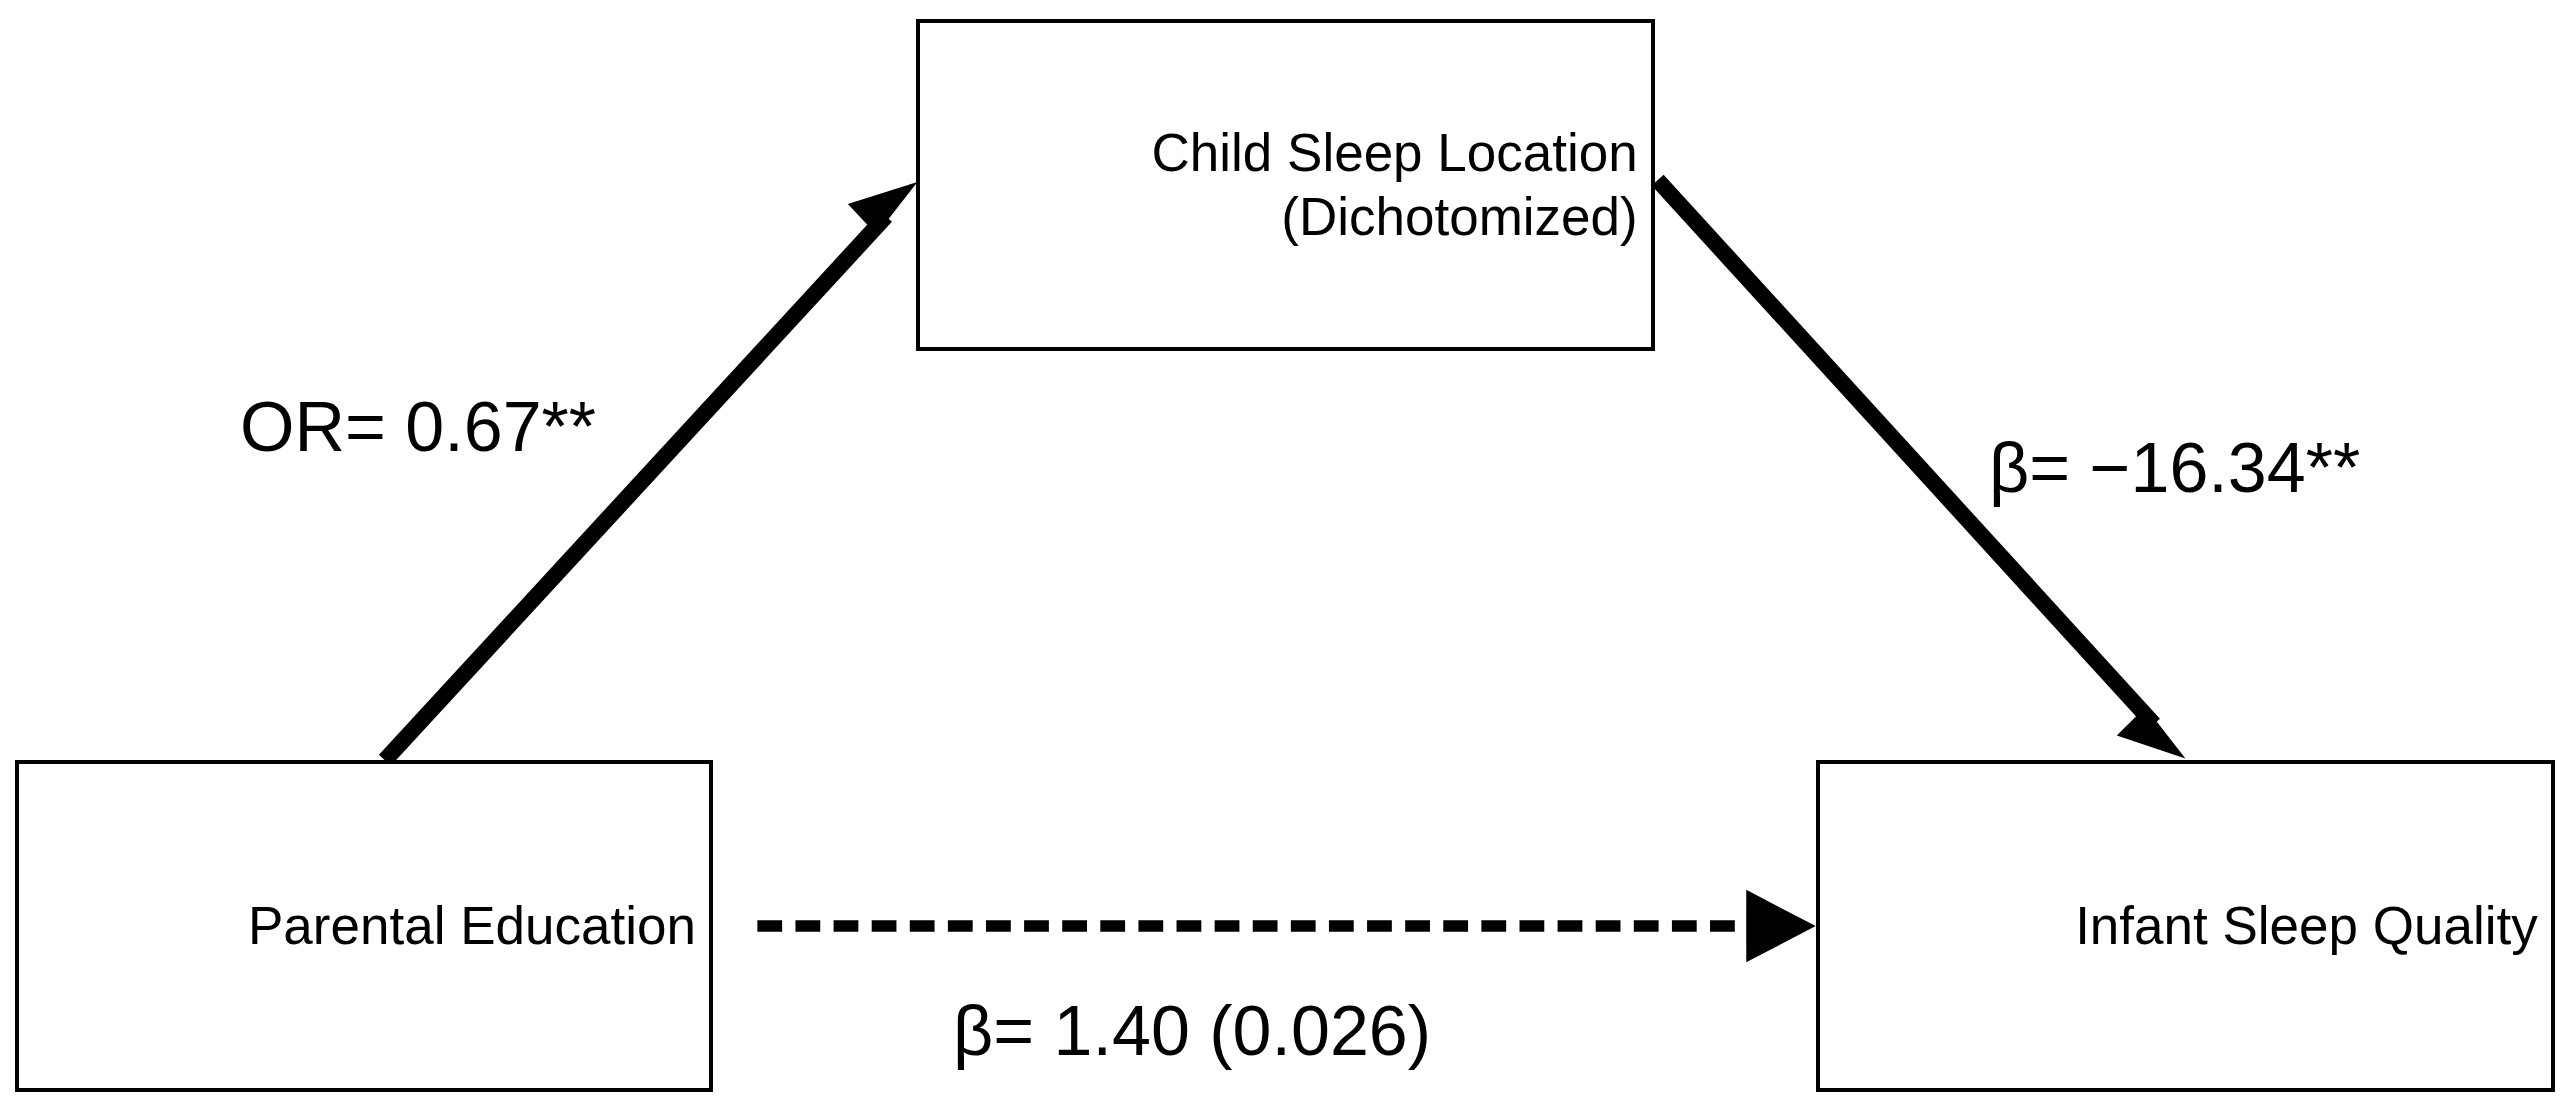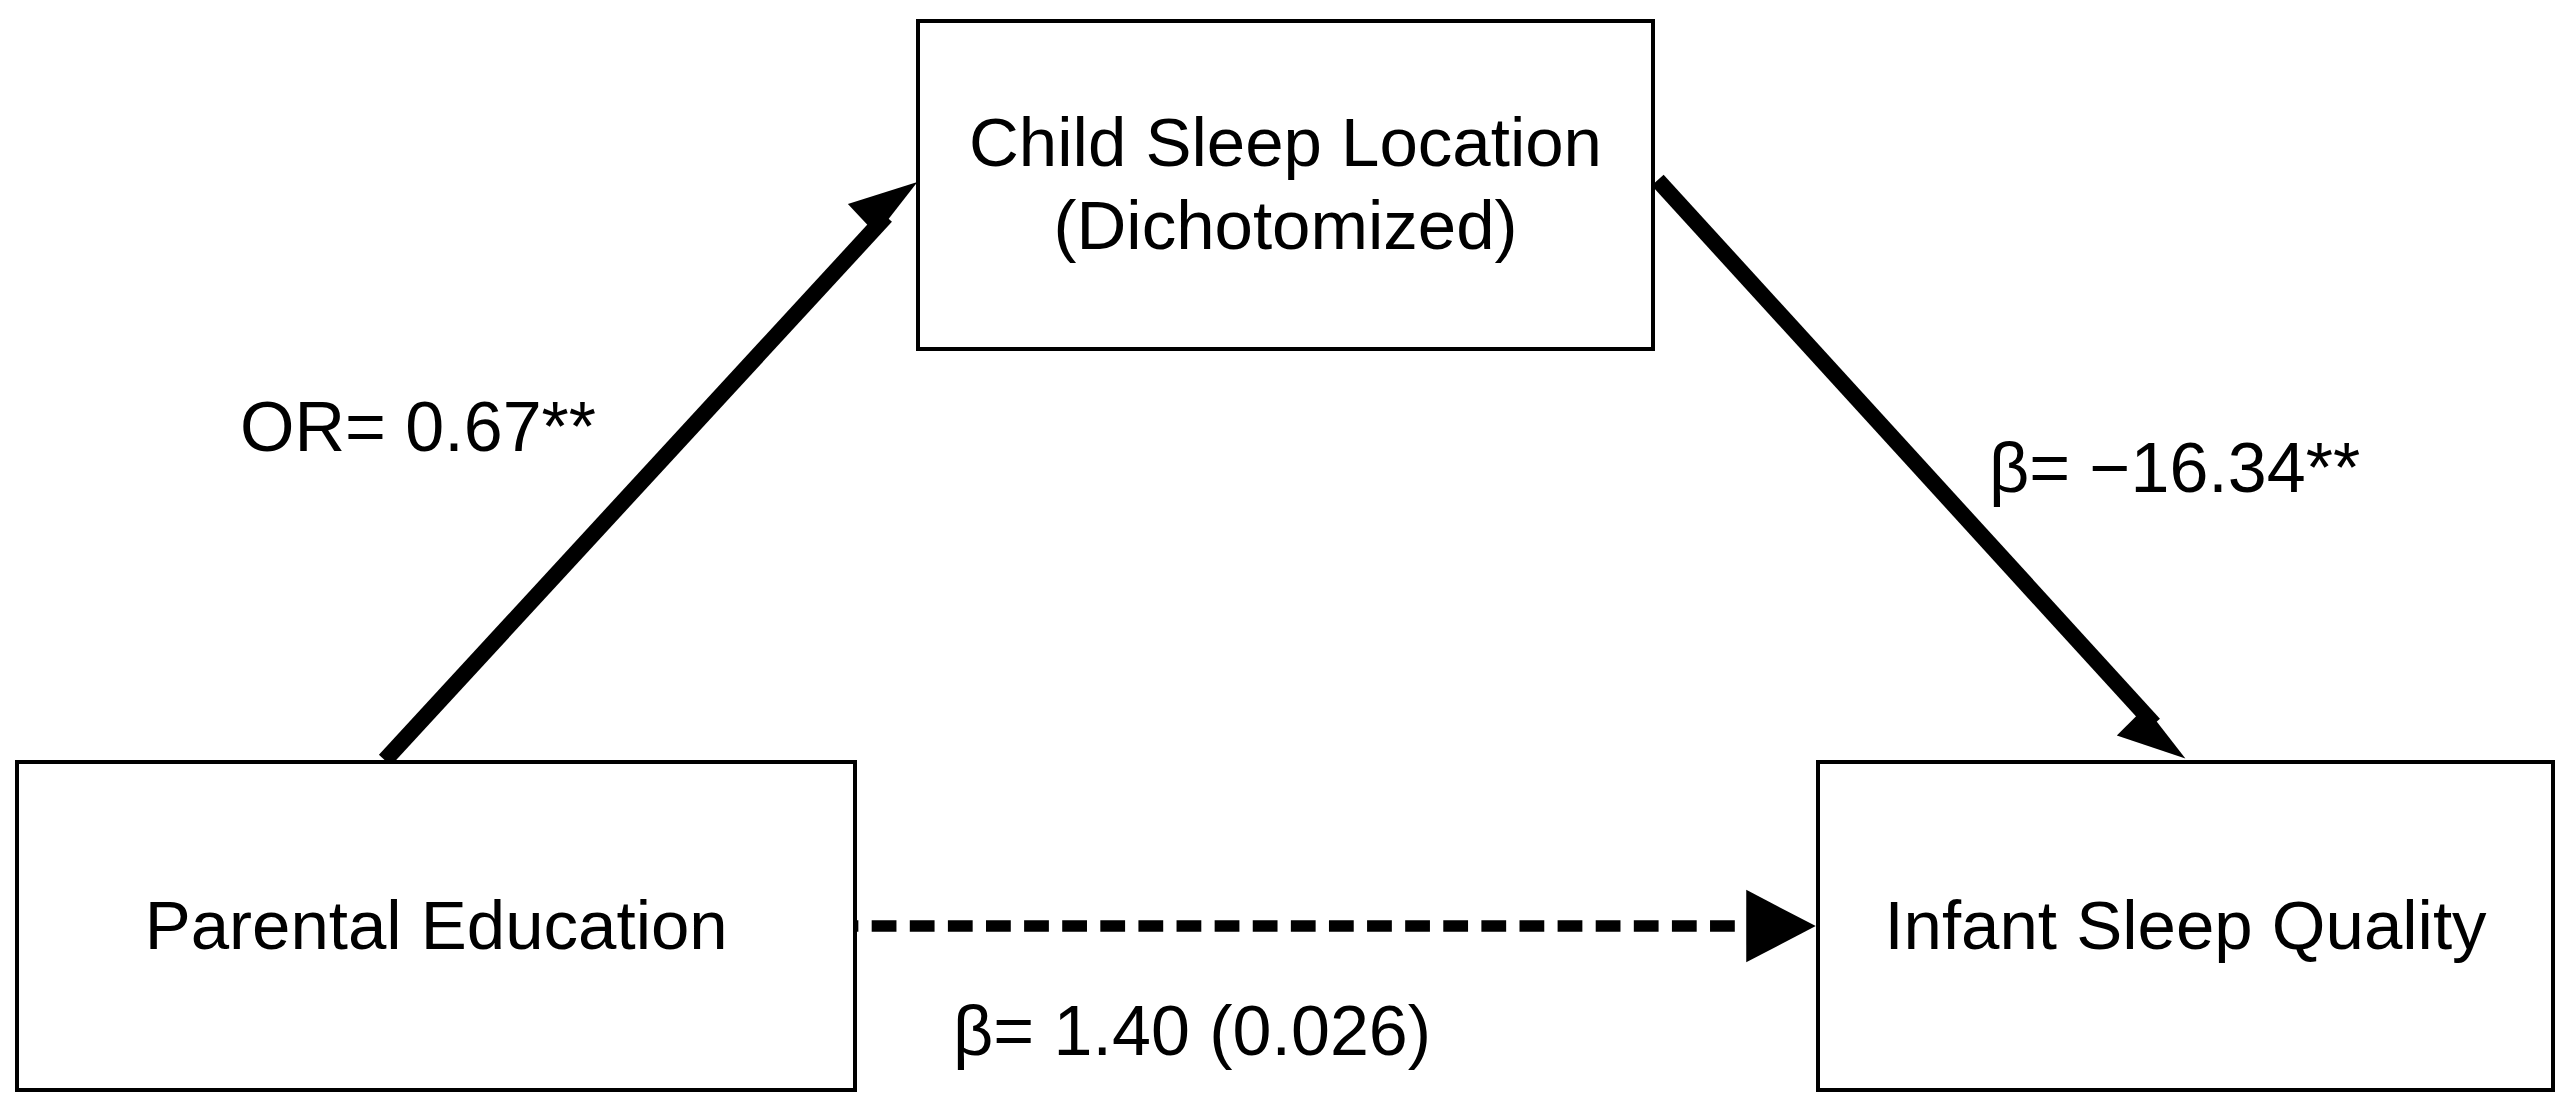--- a/index.html
+++ b/index.html
@@ -27,24 +27,24 @@
     height: 1110px;
   }
   .node-box {
     position: absolute;
     box-sizing: border-box;
     border: 4.8px solid #000000;
     background: #ffffff;
     display: flex;
     align-items: center;
     justify-content: center;
-    text-align: center;
+    text-align: right;
     line-height: 1.20;
     color: #000000;
-    font-size: 69px;
+    font-size: 53px;
     font-weight: 400;
     letter-spacing: 0px;
   }
   .node-label {
     display: block;
     width: 100%;
     padding: 0 13.3px;
     box-sizing: border-box;
   }
   .node-label .line2 {
@@ -52,21 +52,21 @@
   }
   #node-mediator {
     left: 916px;
     top: 19px;
     width: 739px;
     height: 332px;
   }
   #node-predictor {
     left: 15.2px;
     top: 760px;
-    width: 842px;
+    width: 698px;
     height: 332px;
   }
   #node-outcome {
     left: 1816px;
     top: 760px;
     width: 739px;
     height: 332px;
   }
   .path-label {
     position: absolute;

